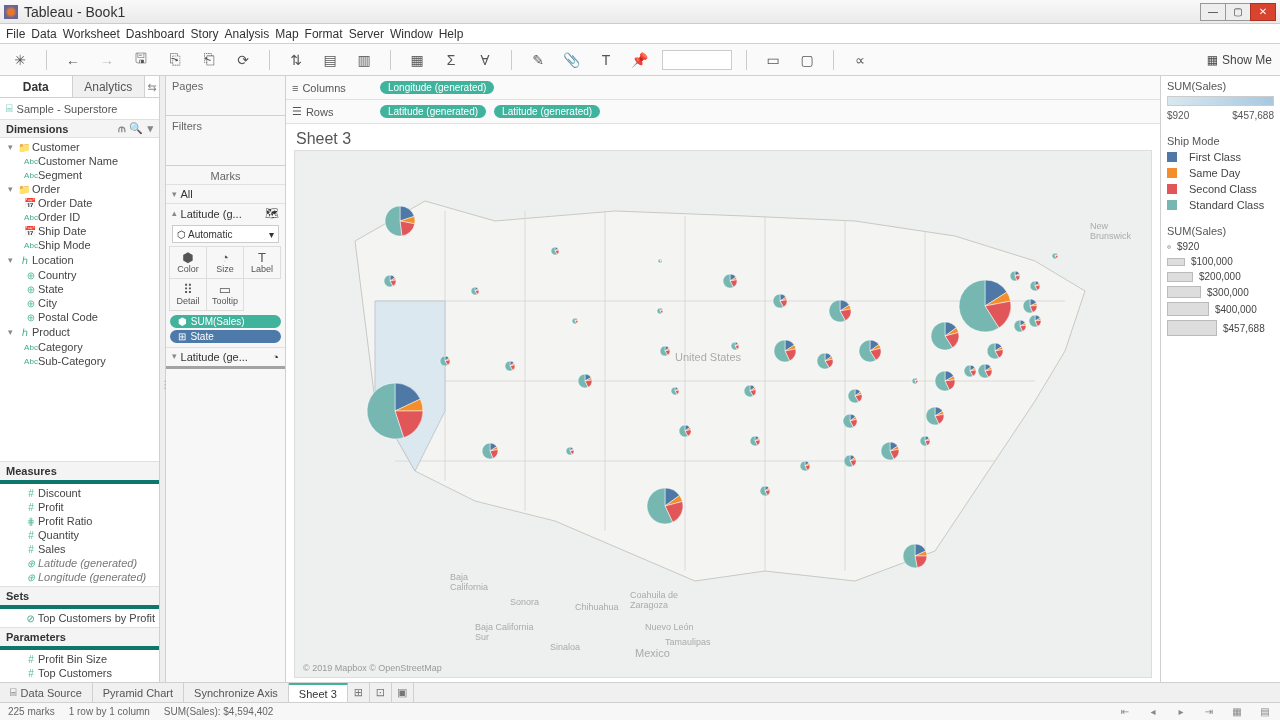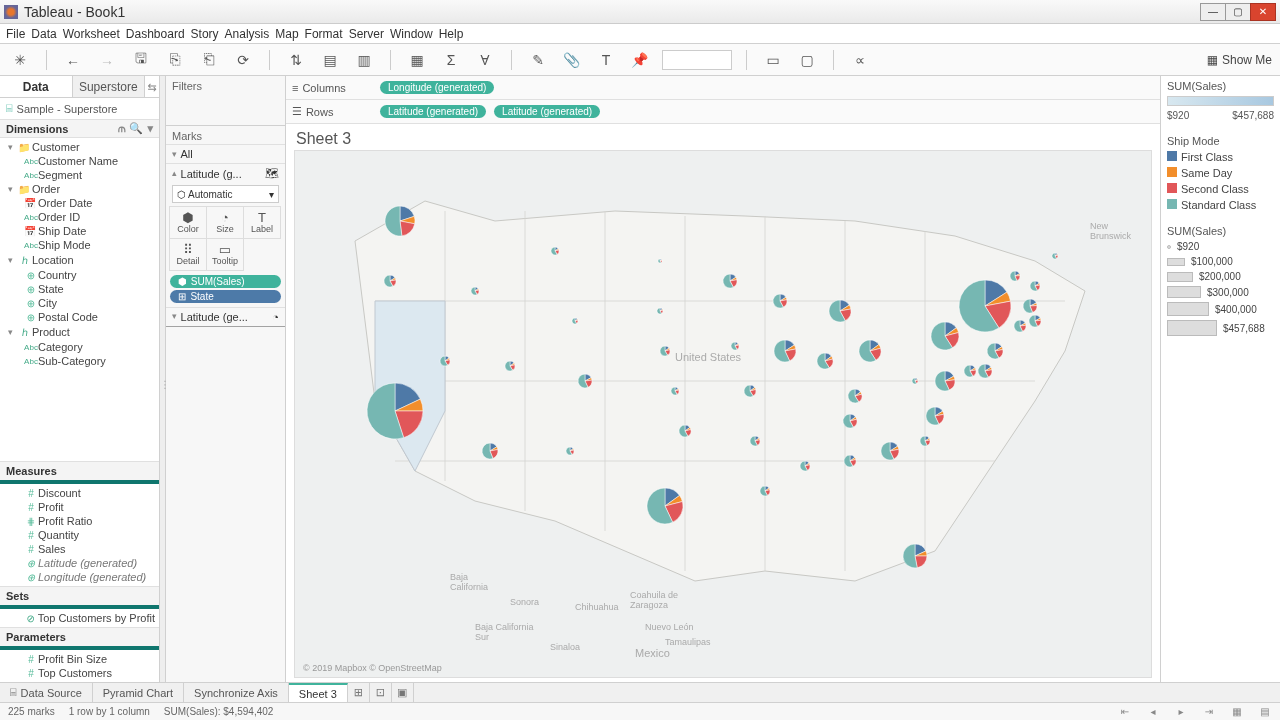--- a/index.html
+++ b/index.html
@@ -45,21 +45,21 @@
 .tree-item .ico.num{color:#5b9;}
 .tree-item.italic{font-style:italic;color:#777;}
 .section-h { padding:3px 6px;background:#f4f4f4;border-top:1px solid #e0e0e0;border-bottom:4px solid #0f766e;font-weight:600;}
 
 .dragbar{width:6px;background:#eee;border-right:1px solid #d0d0d0;cursor:col-resize;position:relative;}
 .dragbar::after{content:"⋮";position:absolute;top:50%;left:0;color:#aaa;font-size:10px;}
 
 .shelf-col { width:120px; background:#f7f7f7; border-right:1px solid #d0d0d0; display:flex; flex-direction:column;}
 .shelf-block{border-bottom:1px solid #d0d0d0;padding:4px 6px;}
 .shelf-title{font-size:11px;color:#666;margin-bottom:2px;}
-.marks-block{border-bottom:1px solid #a3a3a3;}
+.marks-block{border-bottom:3px solid #a3a3a3;text-align:center;}
 .marks-sub{border-top:1px solid #e0e0e0;padding:3px 6px;font-size:11px;display:flex;align-items:center;gap:4px;}
 .marks-sub .chev{color:#888;font-size:9px;}
 .marks-type{display:flex;align-items:center;margin:2px 6px 4px;border:1px solid #ccc;background:#fff;height:18px;font-size:10px;padding:0 4px;justify-content:space-between;}
 .marks-grid{display:grid;grid-template-columns:1fr 1fr 1fr;gap:0;margin:0 4px 4px;}
 .marks-cell{display:flex;flex-direction:column;align-items:center;justify-content:center;border:1px solid #ddd;margin:-1px 0 0 -1px;padding:4px 0;font-size:9px;color:#555;}
 .marks-cell .mi{font-size:13px;line-height:1;}
 .pill{border-radius:10px;padding:1px 8px;font-size:10px;margin:2px 4px;display:flex;align-items:center;gap:4px;color:#fff;}
 .pill.green{background:#3fb39c;}
 .pill.blue{background:#4d7aa8;}
 .pill .picon{font-size:10px;}
@@ -71,21 +71,21 @@
 .sheet-title{font-size:16px;color:#555;padding:6px 10px 2px;}
 .map-wrap{flex:1;margin:0 8px 4px;border:1px solid #ddd;background:#eef0f0;position:relative;overflow:hidden;}
 .map-wrap svg { position:absolute; top:0; left:0; }
 .map-label{position:absolute;font-size:9px;color:#aaa;}
 .attribution{position:absolute;bottom:4px;left:8px;font-size:9px;color:#999;}
 
 .right-legend{width:120px;background:#fff;border-left:1px solid #d0d0d0;padding:4px 6px;font-size:11px;color:#444;display:flex;flex-direction:column;gap:4px;}
 .legend-title{font-size:11px;color:#555;}
 .legend-bar{height:10px;background:linear-gradient(to right,#d8e8f0,#a8c8e0);border:1px solid #ccc;}
 .legend-range{display:flex;justify-content:space-between;font-size:10px;color:#555;}
-.legend-cat{display:flex;align-items:flex-start;gap:4px;font-size:11px;}
+.legend-cat{display:flex;align-items:center;gap:12px;font-size:11px;}
 .legend-sq{width:10px;height:10px;}
 .legend-size-row{display:flex;align-items:center;gap:6px;font-size:10px;}
 .size-glyph{background:#ddd;border:1px solid #bbb;}
 
 .sheet-tabs{height:20px;background:#f0f0f0;border-top:1px solid #d0d0d0;display:flex;align-items:stretch;}
 .sheet-tab{padding:0 10px;border-right:1px solid #d0d0d0;display:flex;align-items:center;font-size:11px;color:#555;background:#f0f0f0;}
 .sheet-tab.active{background:#fff;border-top:2px solid #3fb39c;color:#333;}
 .sheet-tab.ds{gap:4px;}
 .sheet-tabs .tbtn-sm{width:22px;display:flex;align-items:center;justify-content:center;border-right:1px solid #d0d0d0;color:#777;}
 
@@ -153,21 +153,21 @@
     <span>▦</span>
     <span>Show Me</span>
   </div>
 </div>
 
 <div class="main">
 
   <div class="sidepanel">
     <div class="side-tabs">
       <div class="stab active">Data</div>
-      <div class="stab">Superstore</div>
+      <div class="stab">Analytics</div>
       <div class="toggle">⇆</div>
     </div>
     <div class="datasource">
       <span style="color:#3fb39c">⌸</span>
       <span>Sample - Superstore</span>
     </div>
     <div class="dim-header">
       <span>Dimensions</span>
       <span class="tools">
           <span>⫙</span>
@@ -292,20 +292,23 @@
       <div class="tree-item l2">
           <span class="ico num">#</span>
           <span>Top Customers</span>
         </div>
     </div>
   </div>
 
   <div class="dragbar"></div>
 
   <div class="shelf-col">
+    <div class="shelf-block" style="min-height:40px">
+      <div class="shelf-title">Pages</div>
+    </div>
     <div class="shelf-block" style="min-height:50px">
       <div class="shelf-title">Filters</div>
     </div>
     <div class="marks-block">
       <div class="shelf-block" style="border-bottom:none;padding-bottom:0">
         <div class="shelf-title">Marks</div>
       </div>
       <div class="marks-sub">
           <span class="chev">▾</span>
           <span>All</span>

